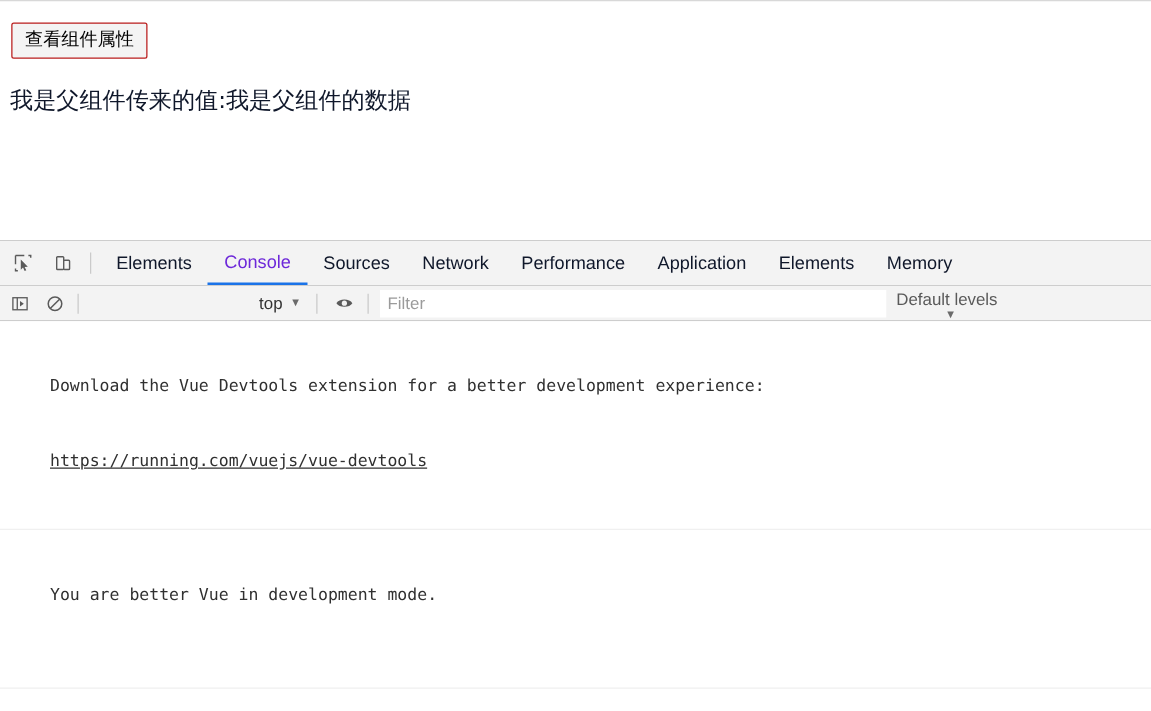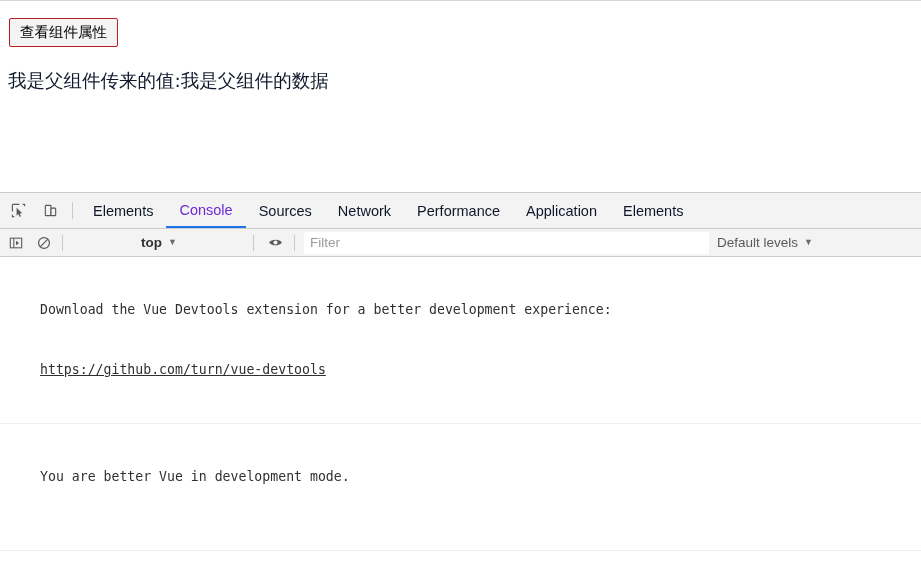--- a/index.html
+++ b/index.html
@@ -127,27 +127,26 @@
     width: 1px;
     height: 16px;
     background: #cacaca;
     margin: 0 6px;
   }
   #context-select {
     width: 178px;
     height: 22px;
     display: flex;
     align-items: center;
-    justify-content: center;
+    justify-content: flex-end;
     padding: 0 6px 0 8px;
     font-size: 13.5px;
     color: #333;
     box-sizing: border-box;
     cursor: default;
-    font-weight: bold;
   }
   #filter-input {
     flex: 0 0 auto;
     width: 405px;
     height: 22px;
     margin-left: 3px;
     background: #ffffff;
     border: none;
     outline: none;
     font-family: "Liberation Sans", sans-serif;
@@ -159,20 +158,21 @@
   #filter-input::placeholder { color: #9b9b9b; opacity: 1; }
   #levels-select {
     margin-left: 8px;
     height: 22px;
     display: flex;
     align-items: center;
     font-size: 13.5px;
     color: #5a5a5a;
     cursor: default;
     white-space: nowrap;
+    flex-direction: column;
   }
   .caret {
     font-size: 9px;
     color: #6b6b6b;
     margin-left: 6px;
     line-height: 1;
   }
 
   
   #console-body {
@@ -222,20 +222,21 @@
     </div>
     <div class="tb-sep"></div>
 
     <div class="tab">Elements</div>
     <div class="tab active">Console</div>
     <div class="tab">Sources</div>
     <div class="tab">Network</div>
     <div class="tab">Performance</div>
     <div class="tab">Application</div>
     <div class="tab">Elements</div>
+    <div class="tab">Memory</div>
   </div>
 
   <div id="console-toolbar">
     <div class="ct-icon-btn">
       <svg width="14" height="14" viewBox="0 0 16 16">
         <rect x="1.5" y="2.5" width="13" height="11" stroke="#5a5a5a" stroke-width="1.2" fill="none"></rect>
         <line x1="5.5" y1="2.5" x2="5.5" y2="13.5" stroke="#5a5a5a" stroke-width="1.2"></line>
         <path d="M8 5.5 L11.5 8 L8 10.5 Z" fill="#5a5a5a"></path>
       </svg>
     </div>
@@ -266,21 +267,21 @@
     <div id="levels-select">
       <span>Default levels</span>
       <span class="caret">▼</span>
     </div>
   </div>
 
   <div id="console-body">
 
     <div class="msg">
       <div class="msg-line">Download the Vue Devtools extension for a better development experience:</div>
-      <div class="msg-line"><a class="link" href="#">https://github.com/turn/vue-devtools</a></div>
+      <div class="msg-line"><a class="link" href="#">https://running.com/vuejs/vue-devtools</a></div>
     </div>
 
     <div class="msg">
       <div class="msg-line">You are better Vue in development mode.</div>
       
     </div>
 
   </div>
 </div>
 

